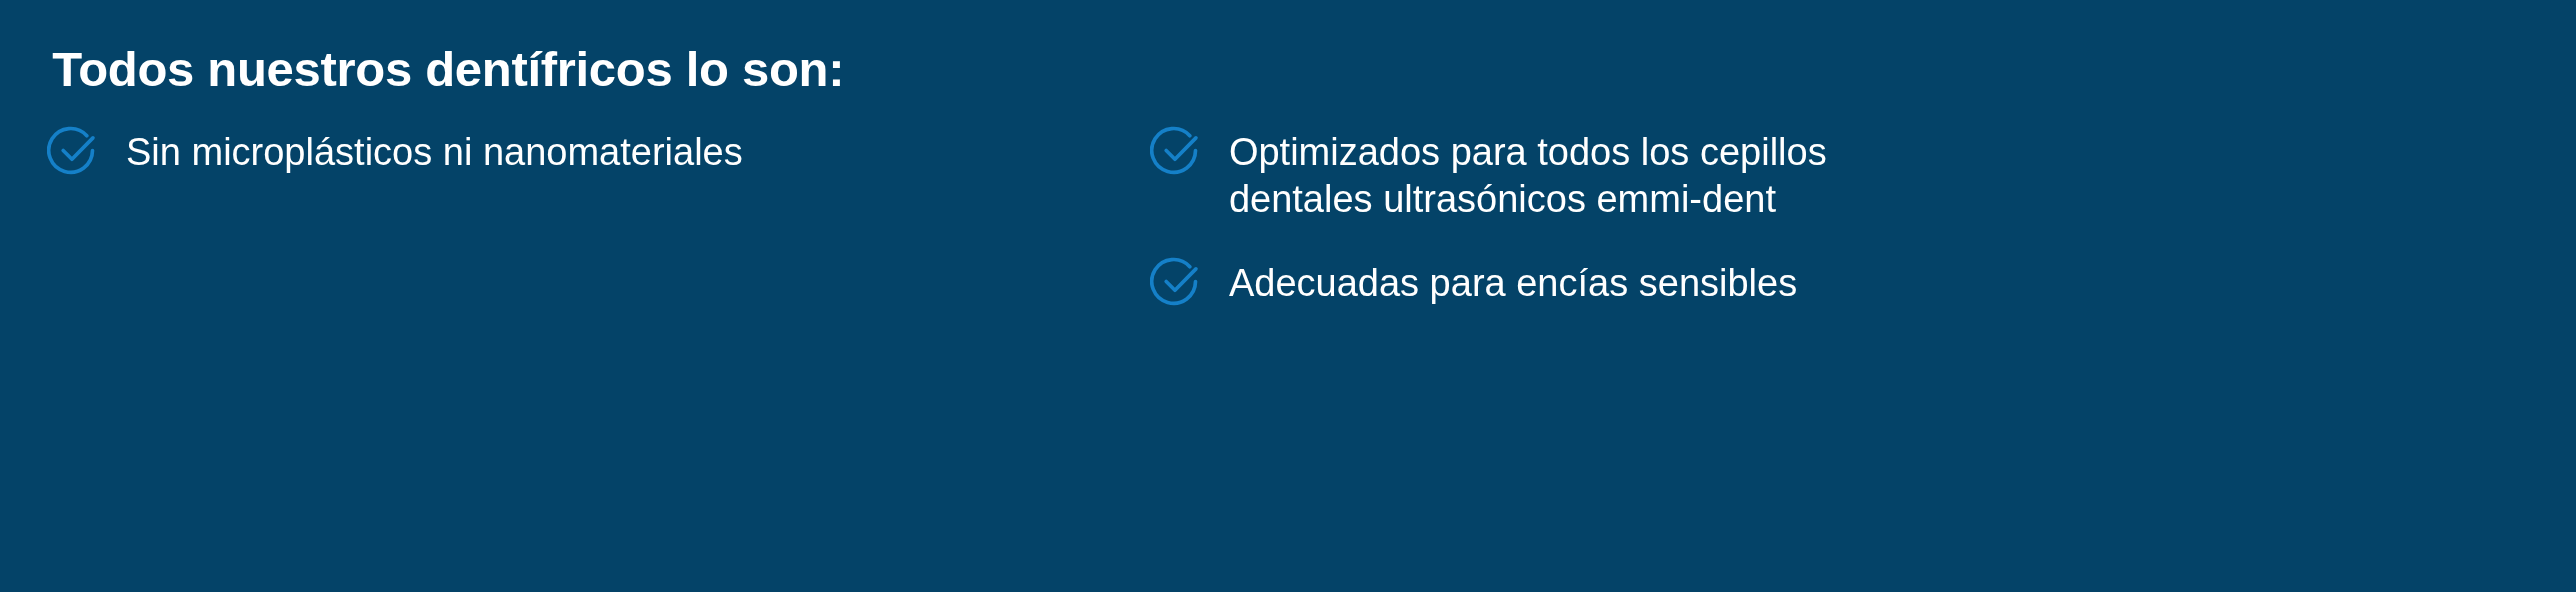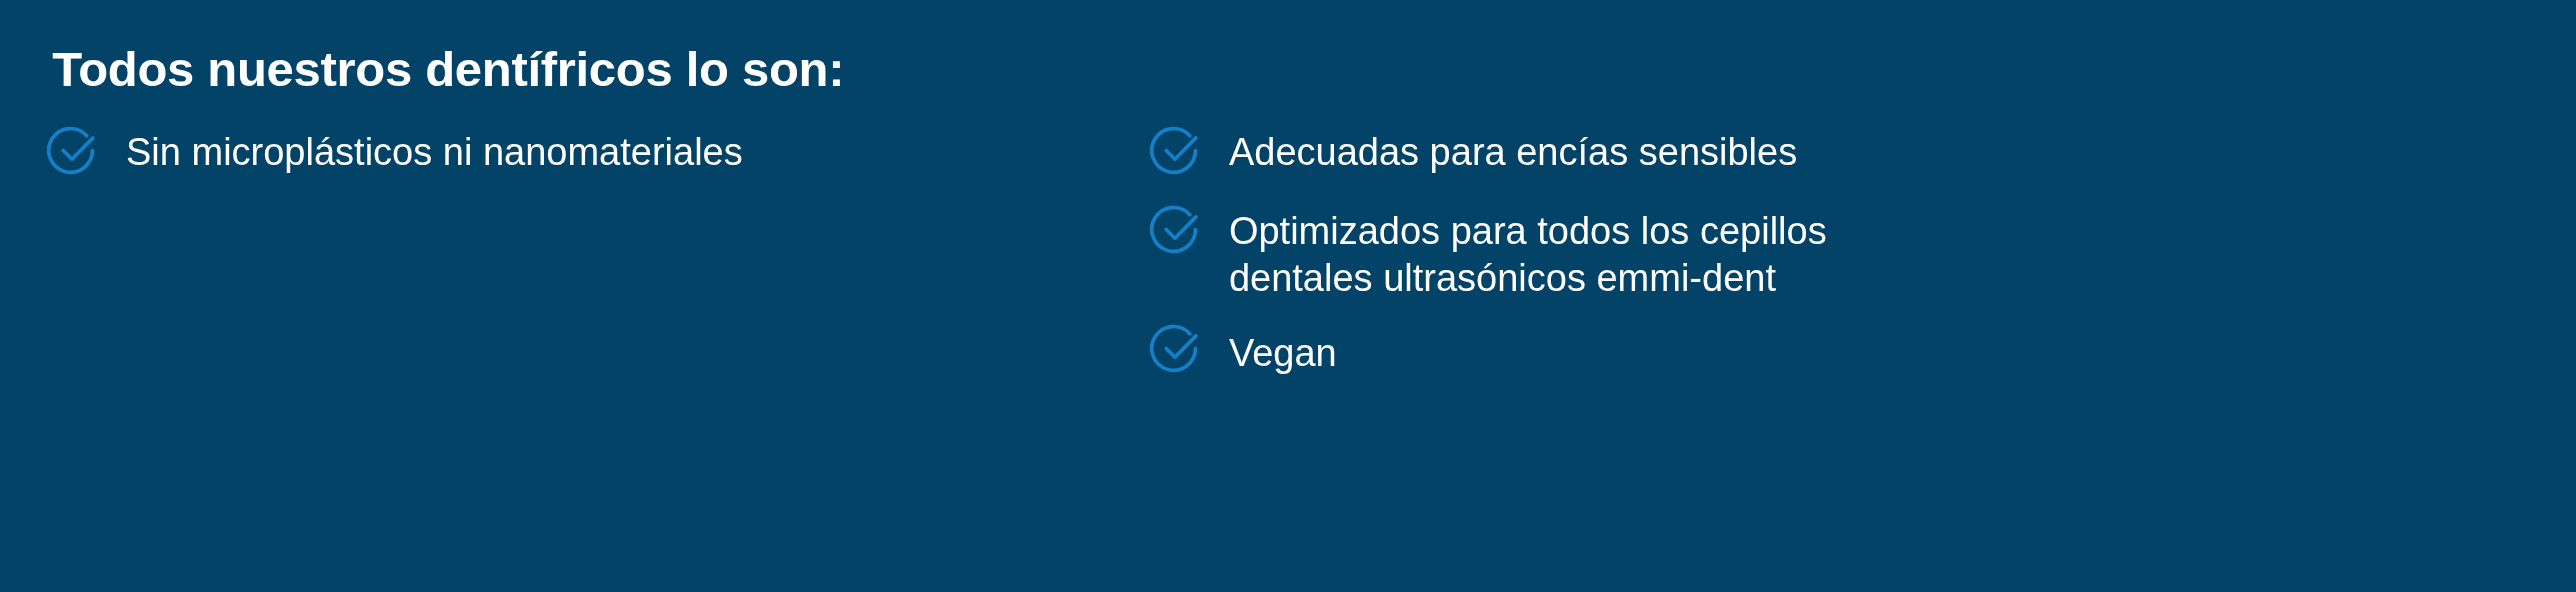--- a/index.html
+++ b/index.html
@@ -36,20 +36,21 @@
 
   .columns {
     display: flex;
     flex-direction: row;
     align-items: flex-start;
   }
 
   .column {
     display: flex;
     flex-direction: column;
+    gap: 12px;
   }
 
   .column-left  { width: 1236px; }
   .column-right { width: 1262px; }
 
   .feature-item {
     display: flex;
     flex-direction: row;
     align-items: flex-start;
     margin-bottom: 27px;
@@ -95,48 +96,39 @@
           </svg>
         </span>
         <div class="feature-text">Sin microplásticos ni nanomateriales</div>
       </div>
 
 
     </div>
 
     <div class="column column-right">
 
-      <div class="feature-item">
-        <span class="check-icon">
-          <svg viewBox="0 0 64 64" xmlns="http://www.w3.org/2000/svg">
-            <path d="M45.5 14.5 A25 25 0 1 0 52 31.5" fill="none" stroke="#1580C8" stroke-width="4.2" stroke-linecap="round"></path>
-            <path d="M18.5 31.5 L28.5 41.5 L52.5 17" fill="none" stroke="#1580C8" stroke-width="4.2" stroke-linecap="round" stroke-linejoin="round"></path>
-          </svg>
-        </span>
-        <div class="feature-text">Adecuadas para encías sensibles</div>
-      </div>
-
       <div class="feature-item item-tight">
         <span class="check-icon">
           <svg viewBox="0 0 64 64" xmlns="http://www.w3.org/2000/svg">
             <path d="M45.5 14.5 A25 25 0 1 0 52 31.5" fill="none" stroke="#1580C8" stroke-width="4.2" stroke-linecap="round"></path>
             <path d="M18.5 31.5 L28.5 41.5 L52.5 17" fill="none" stroke="#1580C8" stroke-width="4.2" stroke-linecap="round" stroke-linejoin="round"></path>
           </svg>
         </span>
         <div class="feature-text">Optimizados para todos los cepillos
 dentales ultrasónicos emmi-dent</div>
       </div>
 
-      <div class="feature-item item-single">
+      <div class="feature-item">
         <span class="check-icon">
           <svg viewBox="0 0 64 64" xmlns="http://www.w3.org/2000/svg">
             <path d="M45.5 14.5 A25 25 0 1 0 52 31.5" fill="none" stroke="#1580C8" stroke-width="4.2" stroke-linecap="round"></path>
             <path d="M18.5 31.5 L28.5 41.5 L52.5 17" fill="none" stroke="#1580C8" stroke-width="4.2" stroke-linecap="round" stroke-linejoin="round"></path>
           </svg>
         </span>
-        <div class="feature-text">Vegan</div>
+        <div class="feature-text">Adecuadas para encías sensibles</div>
       </div>
+
 
     </div>
 
   </div>
 </div>
 
 
 </body></html>

